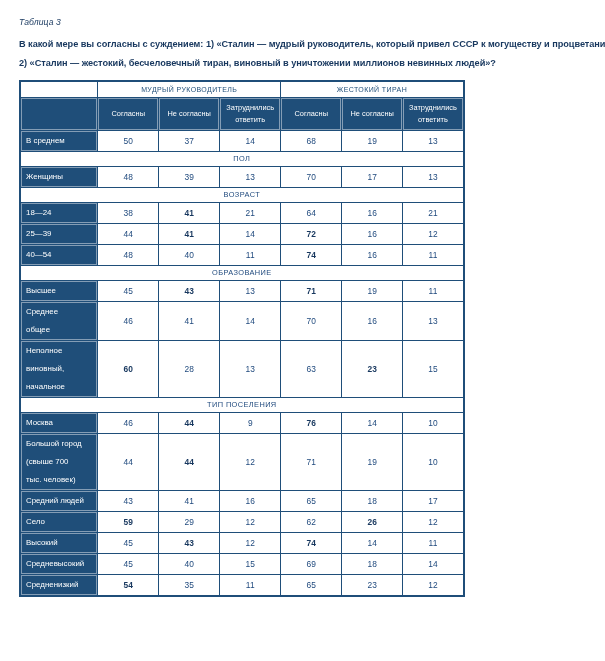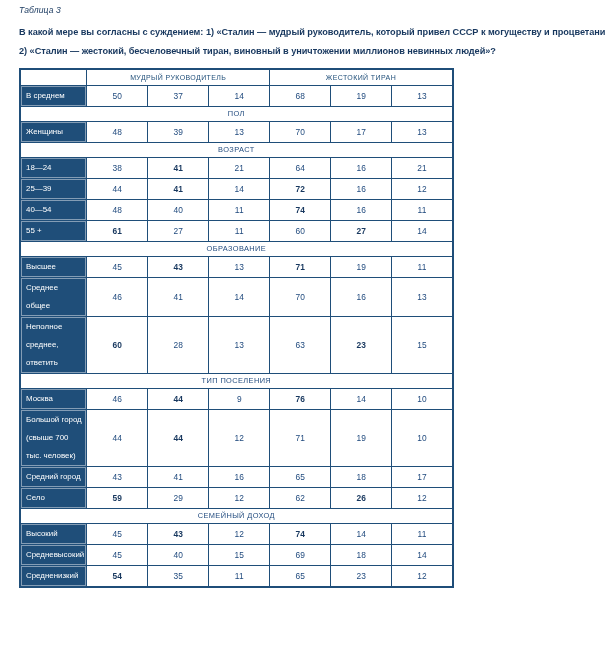--- a/index.html
+++ b/index.html
@@ -4,21 +4,21 @@
 <style>
   html,body{margin:0;padding:0;background:#fff;}
   body{
     width:605px;height:661px;overflow:hidden;
     font-family:"Liberation Sans",sans-serif;
     -webkit-font-smoothing:antialiased;
   }
   .page{padding:5px 0 0 19px;}
   .caption{
     font-style:italic;font-size:8.6px;color:#17375E;
-    margin:0 0 8px 0;letter-spacing:.1px;
+    margin:12px 0 8px 0;letter-spacing:.1px;
   }
   .question{
     font-weight:bold;font-size:9.2px;color:#17375E;
     line-height:19px;white-space:nowrap;letter-spacing:-.05px;
   }
   table.survey{
     border-collapse:collapse;margin-top:7px;
     border:2px solid #1F4E79;table-layout:fixed;
   }
   .c-label{width:50px;}
@@ -29,21 +29,21 @@
     background:#fff;color:#1F4E79;text-align:center;
     font-size:7px;letter-spacing:.4px;padding:3px 1px;line-height:9px;
   }
   td.sub{
     background:#1F4E79;color:#fff;text-align:center;
     font-size:7.4px;line-height:12px;padding:4px 2px;
     box-shadow:inset 0 0 0 1px rgba(255,255,255,.45);
   }
   td.lbl{
     background:#1F4E79;color:#fff;text-align:left;
-    font-size:7.9px;line-height:18px;padding:1px 2px 1px 5px;
+    font-size:7.9px;line-height:18px;padding:1px 13px 1px 5px;
     box-shadow:inset 0 0 0 1px rgba(255,255,255,.45);
     vertical-align:middle;
   }
   td.num{
     background:#fff;color:#1F497D;text-align:center;
     font-size:8.4px;line-height:13px;padding:3px 2px;
     vertical-align:middle;
   }
   td.num.b{font-weight:bold;color:#17375E;}
   td.section{
@@ -67,20 +67,29 @@
         <col class="c-num">
       <col class="c-num">
         <col class="c-num">
         <col class="c-num">
     </colgroup>
     <thead>
         <tr>
           <td class="gh-empty"></td>
           <td class="gh" colspan="3">МУДРЫЙ РУКОВОДИТЕЛЬ</td>
           <td class="gh" colspan="3">ЖЕСТОКИЙ ТИРАН</td>
+        </tr>
+        <tr>
+          <td class="sub"></td>
+          <td class="sub">Согласны</td>
+          <td class="sub">Не согласны</td>
+          <td class="sub">Затруднились ответить</td>
+          <td class="sub">Согласны</td>
+          <td class="sub">Не согласны</td>
+          <td class="sub">Затруднились ответить</td>
         </tr>
       </thead>
     <tbody>
         <tr>
           <td class="lbl">В среднем</td>
           <td class="num">50</td>
           <td class="num">37</td>
           <td class="num">14</td>
           <td class="num">68</td>
           <td class="num">19</td>
@@ -122,29 +131,20 @@
         <tr>
           <td class="lbl">40—54</td>
           <td class="num">48</td>
           <td class="num">40</td>
           <td class="num">11</td>
           <td class="num b">74</td>
           <td class="num">16</td>
           <td class="num">11</td>
         </tr>
         <tr>
-          <td class="lbl">55 +</td>
-          <td class="num b">61</td>
-          <td class="num">27</td>
-          <td class="num">11</td>
-          <td class="num">60</td>
-          <td class="num b">27</td>
-          <td class="num">14</td>
-        </tr>
-        <tr>
           <td class="section" colspan="7">ОБРАЗОВАНИЕ</td>
         </tr>
         <tr>
           <td class="lbl">Высшее</td>
           <td class="num">45</td>
           <td class="num b">43</td>
           <td class="num">13</td>
           <td class="num b">71</td>
           <td class="num">19</td>
           <td class="num">11</td>
@@ -152,21 +152,21 @@
         <tr>
           <td class="lbl">Среднее общее</td>
           <td class="num">46</td>
           <td class="num">41</td>
           <td class="num">14</td>
           <td class="num">70</td>
           <td class="num">16</td>
           <td class="num">13</td>
         </tr>
         <tr>
-          <td class="lbl">Неполное среднее, ответить</td>
+          <td class="lbl">Неполное виновный, начальное</td>
           <td class="num b">60</td>
           <td class="num">28</td>
           <td class="num">13</td>
           <td class="num">63</td>
           <td class="num b">23</td>
           <td class="num">15</td>
         </tr>
         <tr>
           <td class="section" colspan="7">ТИП ПОСЕЛЕНИЯ</td>
         </tr>
@@ -182,39 +182,36 @@
         <tr>
           <td class="lbl">Большой город (свыше 700 тыс. человек)</td>
           <td class="num">44</td>
           <td class="num b">44</td>
           <td class="num">12</td>
           <td class="num">71</td>
           <td class="num">19</td>
           <td class="num">10</td>
         </tr>
         <tr>
-          <td class="lbl">Средний город</td>
+          <td class="lbl">Средний людей</td>
           <td class="num">43</td>
           <td class="num">41</td>
           <td class="num">16</td>
           <td class="num">65</td>
           <td class="num">18</td>
           <td class="num">17</td>
         </tr>
         <tr>
           <td class="lbl">Село</td>
           <td class="num b">59</td>
           <td class="num">29</td>
           <td class="num">12</td>
           <td class="num">62</td>
           <td class="num b">26</td>
           <td class="num">12</td>
-        </tr>
-        <tr>
-          <td class="section" colspan="7">СЕМЕЙНЫЙ ДОХОД</td>
         </tr>
         <tr>
           <td class="lbl">Высокий</td>
           <td class="num">45</td>
           <td class="num b">43</td>
           <td class="num">12</td>
           <td class="num b">74</td>
           <td class="num">14</td>
           <td class="num">11</td>
         </tr>

